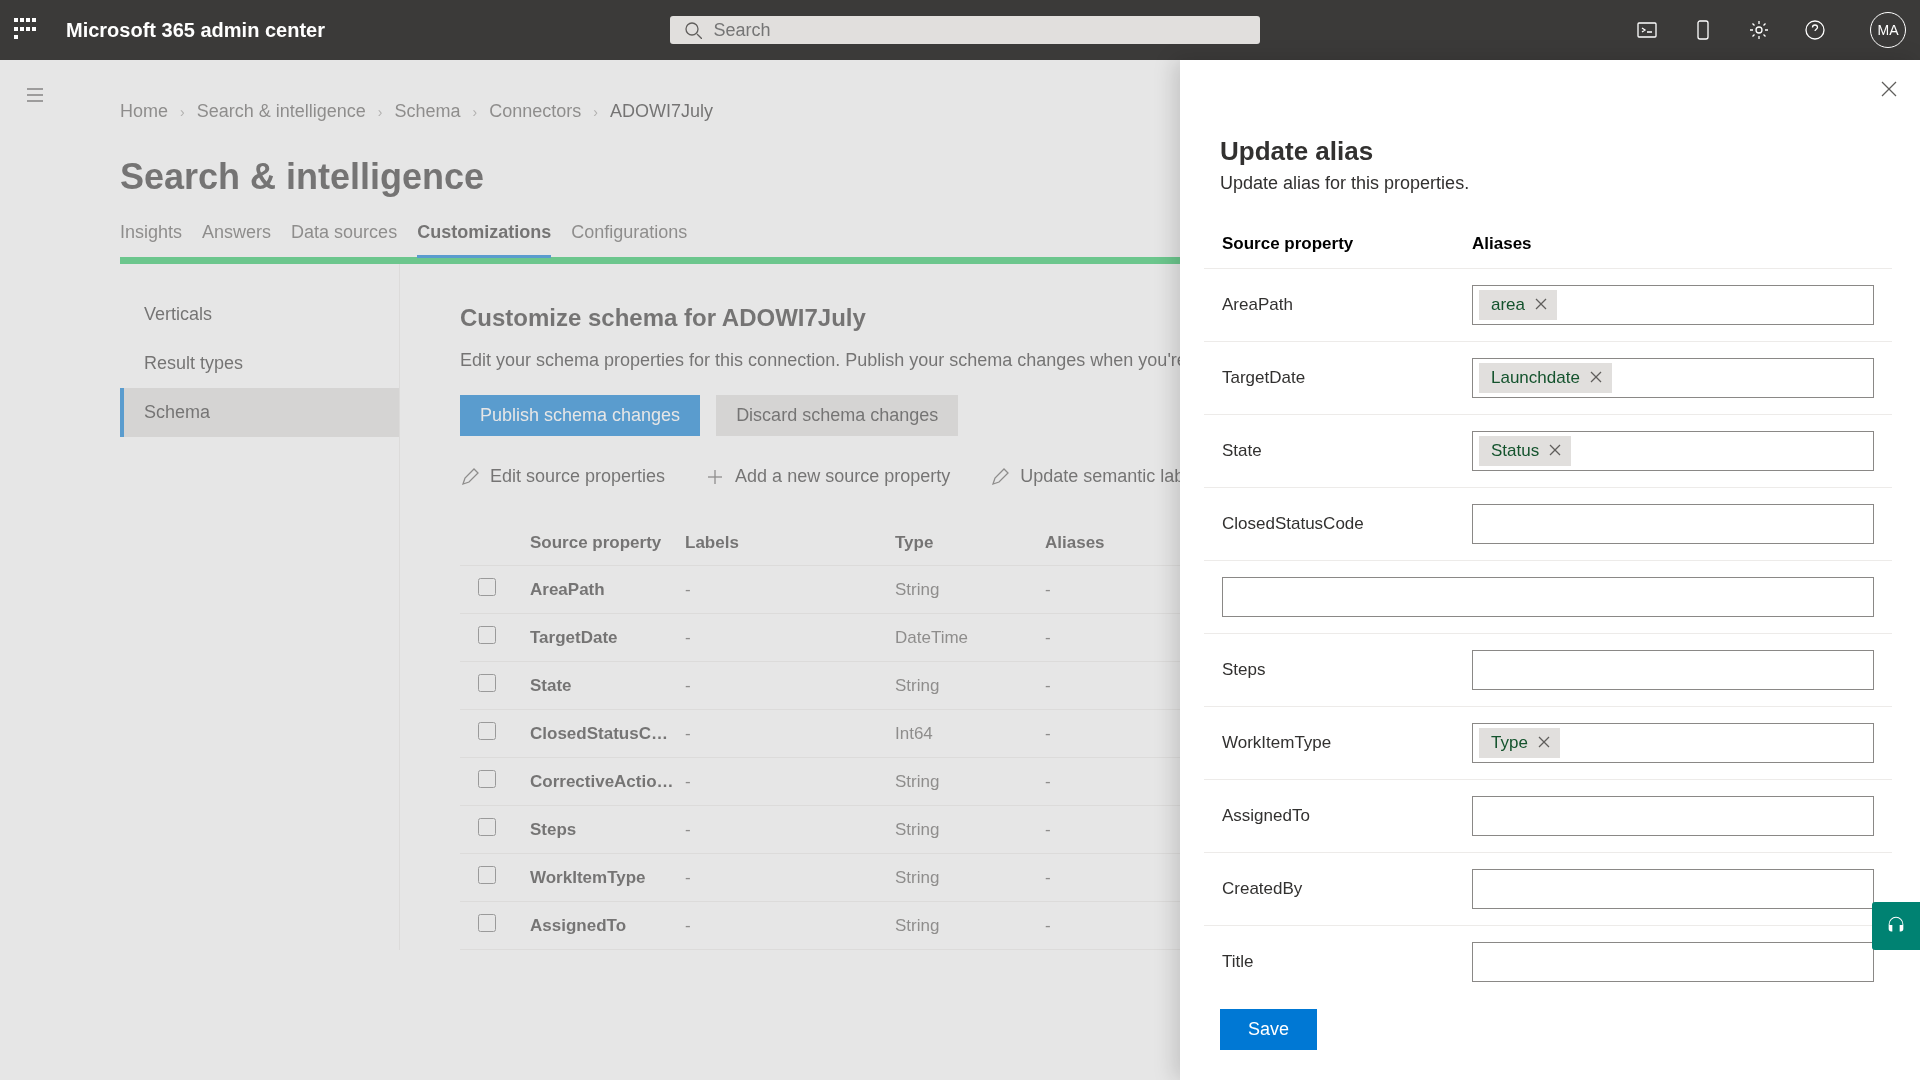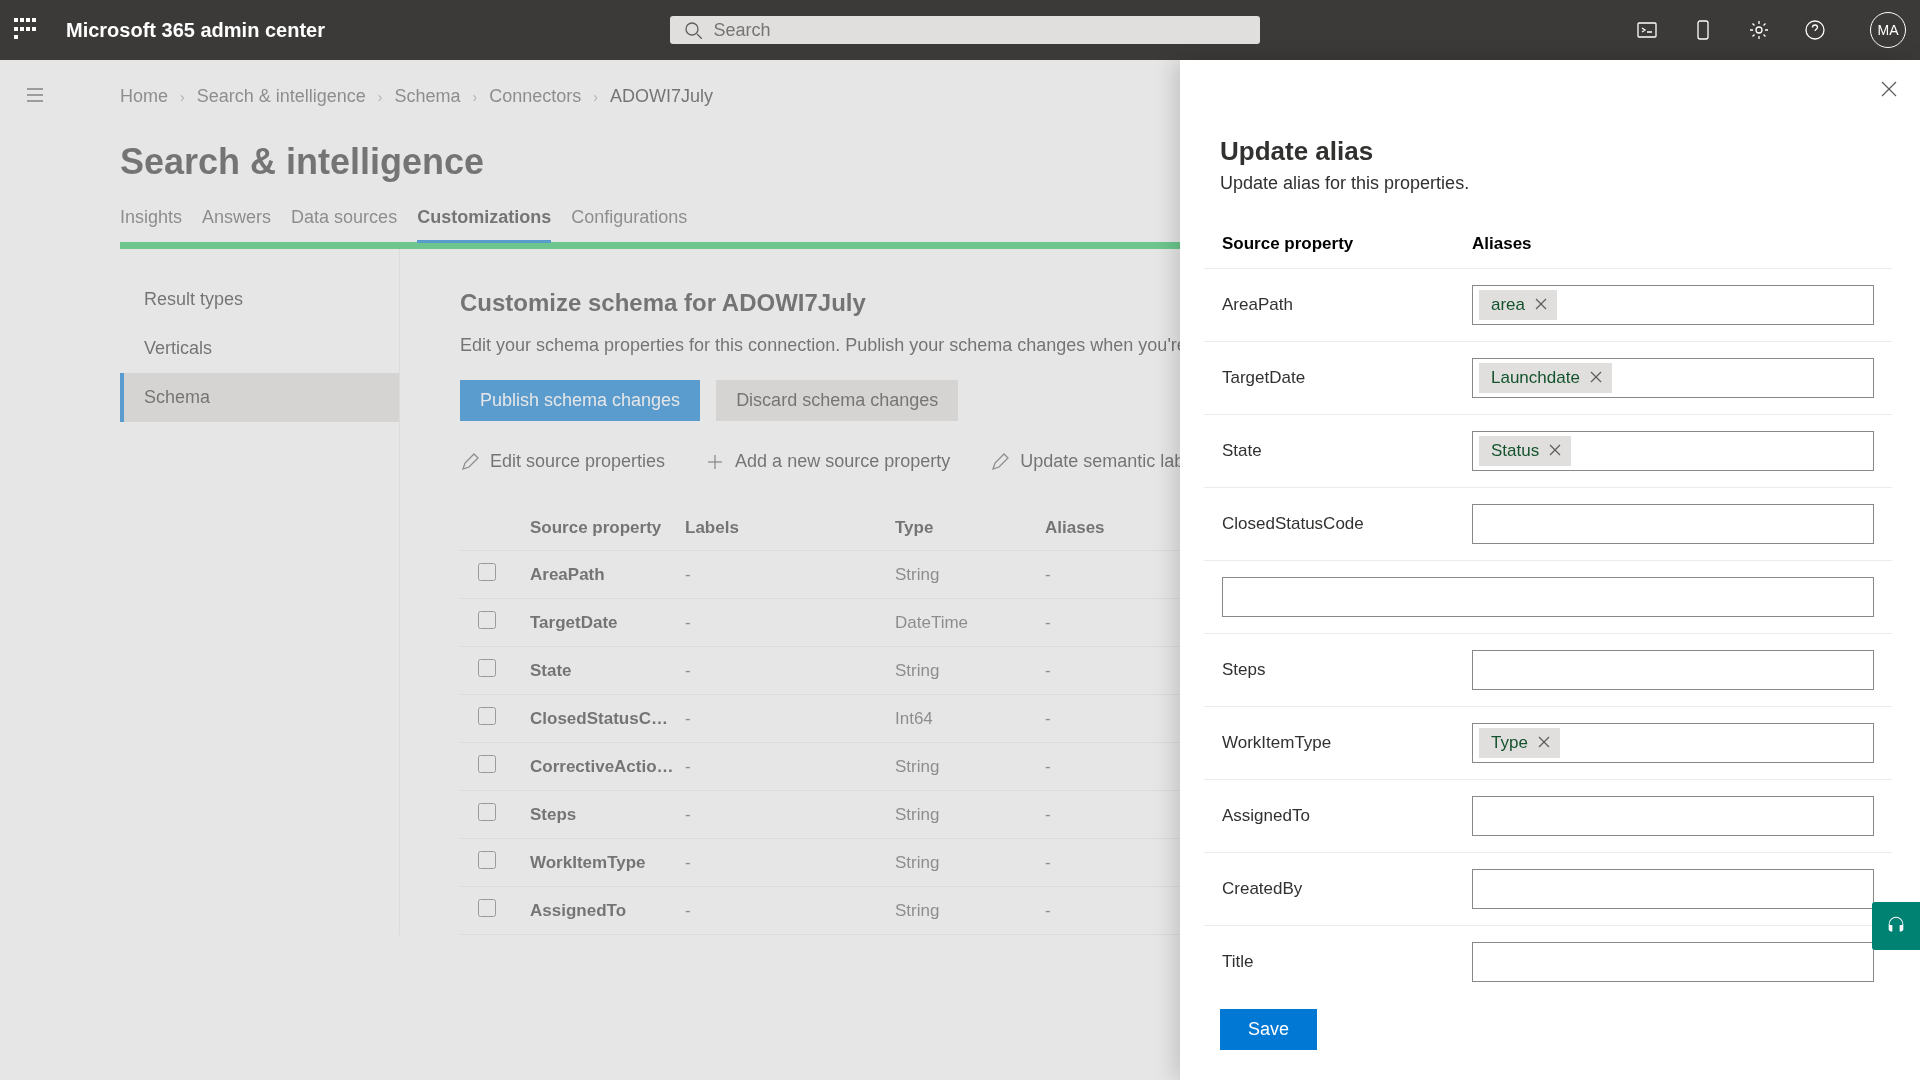--- a/index.html
+++ b/index.html
@@ -15,21 +15,21 @@
 .search-wrap input { border: none; background: transparent; outline: none; font-size: 18px; width: 100%; color: #605e5c; }
 .header-icons { display: flex; align-items: center; gap: 34px; margin-left: 30px; }
 .hicon { width: 22px; height: 22px; cursor: pointer; }
 .hicon svg { width: 100%; height: 100%; fill: none; stroke: #fff; stroke-width: 1.3; }
 .avatar { width: 36px; height: 36px; border-radius: 50%; border: 1px solid #fff; display: flex; align-items: center; justify-content: center; font-size: 14px; cursor: pointer; margin-left: 10px; }
 
 
 .body { position: relative; height: calc(100% - 60px); display: flex; }
 .hamburger { position: absolute; left: 24px; top: 24px; z-index: 5; cursor: pointer; }
 .hamburger svg { width: 22px; height: 22px; stroke: #323130; stroke-width: 1.3; fill: none; }
-.content { flex: 1; padding-left: 120px; padding-top: 0; border-radius: 19px; }
+.content { flex: 1; padding-left: 120px; padding-top: 15px; border-radius: 19px; }
 
 
 .bc { display: flex; align-items: center; gap: 12px; padding-top: 26px; font-size: 18px; color: #605e5c; }
 .bc a { color: #605e5c; text-decoration: none; }
 .bc .chev { font-size: 14px; color: #a19f9d; }
 .bc .current { color: #323130; }
 
 .page-title { font-size: 36px; font-weight: 700; color: #323130; margin-top: 34px; }
 
 .tabs { display: flex; gap: 20px; margin-top: 24px; border-bottom: 7px solid #22c55e; }
@@ -172,22 +172,22 @@
     <div class="tabs">
       <div class="tab">Insights</div>
       <div class="tab">Answers</div>
       <div class="tab">Data sources</div>
       <div class="tab active">Customizations</div>
       <div class="tab">Configurations</div>
     </div>
 
     <div class="twocol">
       <div class="sidebar">
+        <div class="side-item">Verticals</div>
         <div class="side-item">Result types</div>
-        <div class="side-item">Verticals</div>
         <div class="side-item active">Schema</div>
       </div>
 
       <div class="main">
         <h2>Customize schema for ADOWI7July</h2>
         <p class="desc">Edit your schema properties for this connection. Publish your schema changes when you're done.</p>
         <div class="btn-row">
           <button class="btn primary">Publish schema changes</button>
           <button class="btn secondary">Discard schema changes</button>
         </div>

